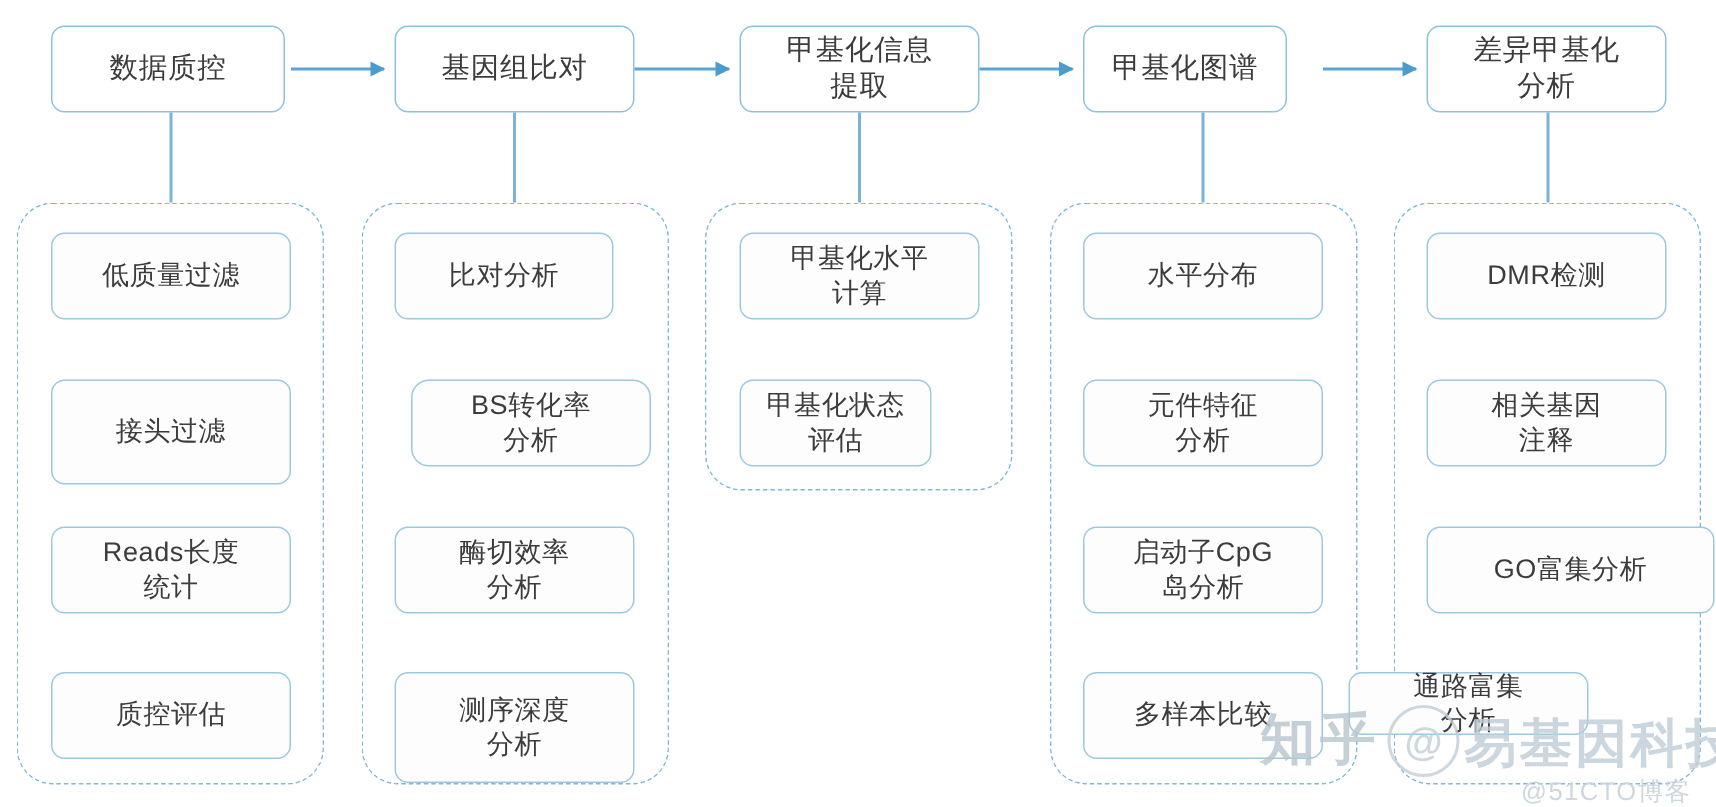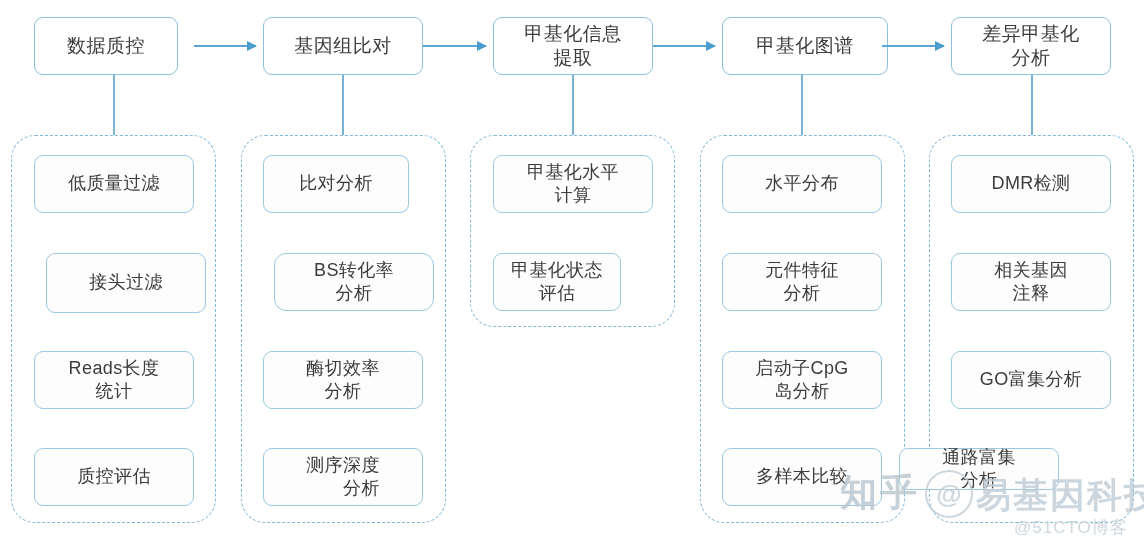--- a/index.html
+++ b/index.html
@@ -130,28 +130,28 @@
     display: flex;
     align-items: center;
     justify-content: center;
   }
 </style>
 </head>
 <body>
 
 <div id="canvas">
 
-  <div class="stage-box" style="left:34px;  top:17px; width:144px; height:58px;">数据质控</div>
+  <div class="stage-box" style="left:34px;  top:17px; width:156px; height:58px;">数据质控</div>
 
   <div class="stage-box" style="left:263px; top:17px; width:160px; height:58px;">基因组比对</div>
 
   <div class="stage-box" style="left:493px; top:17px; width:160px; height:58px;">甲基化信息
 提取</div>
 
-  <div class="stage-box" style="left:722px; top:17px; width:166px; height:58px;text-align:right;">甲基化图谱</div>
+  <div class="stage-box" style="left:722px; top:17px; width:136px; height:58px;text-align:right;">甲基化图谱</div>
 
   <div class="stage-box" style="left:951px; top:17px; width:160px; height:58px;">差异甲基化
 分析</div>
 
   <div class="h-arrow" style="left:194px; top:45px; width:62px;"></div>
   <div class="h-arrow" style="left:423px; top:45px; width:63px;"></div>
   <div class="h-arrow" style="left:653px; top:45px; width:62px;"></div>
   <div class="h-arrow" style="left:882px; top:45px; width:62px;"></div>
 
   <div class="v-line" style="left:113px; top:75px; height:60px;"></div>
@@ -160,49 +160,49 @@
   <div class="v-line" style="left:801px; top:75px; height:60px;"></div>
   <div class="v-line" style="left:1031px; top:75px; height:60px;"></div>
 
   <div class="group-box" style="left:11px;  top:135px; width:205px; height:388px;"></div>
   <div class="group-box" style="left:241px; top:135px; width:205px; height:388px;"></div>
   <div class="group-box" style="left:470px; top:135px; width:205px; height:192px;"></div>
   <div class="group-box" style="left:700px; top:135px; width:205px; height:388px;"></div>
   <div class="group-box" style="left:929px; top:135px; width:205px; height:388px;"></div>
 
   <div class="task-box" style="left:34px; top:155px; width:160px; height:58px;">低质量过滤</div>
-  <div class="task-box" style="left:46px; top:253px; width:160px; height:60px;">接头过滤</div>
+  <div class="task-box" style="left:34px; top:253px; width:160px; height:70px;">接头过滤</div>
   <div class="task-box" style="left:34px; top:351px; width:160px; height:58px;">Reads长度
 统计</div>
   <div class="task-box" style="left:34px; top:448px; width:160px; height:58px;">质控评估</div>
 
   <div class="task-box" style="left:263px; top:155px; width:146px; height:58px;">比对分析</div>
   <div class="task-box" style="left:274px; top:253px; width:160px; height:58px;border-radius:12px;">BS转化率
 分析</div>
   <div class="task-box" style="left:263px; top:351px; width:160px; height:58px;">酶切效率
 分析</div>
-  <div class="task-box" style="left:263px; top:448px; width:160px; height:58px;text-align:right;">测序深度
+  <div class="task-box" style="left:263px; top:448px; width:160px; height:74px;">测序深度
 分析</div>
 
   <div class="task-box" style="left:493px; top:155px; width:160px; height:58px;">甲基化水平
 计算</div>
   <div class="task-box" style="left:493px; top:253px; width:128px; height:58px;">甲基化状态
 评估</div>
 
   <div class="task-box" style="left:722px; top:155px; width:160px; height:58px;">水平分布</div>
   <div class="task-box" style="left:722px; top:253px; width:160px; height:58px;">元件特征
 分析</div>
   <div class="task-box" style="left:722px; top:351px; width:160px; height:58px;">启动子CpG
 岛分析</div>
   <div class="task-box" style="left:722px; top:448px; width:160px; height:58px;">多样本比较</div>
 
   <div class="task-box" style="left:951px; top:155px; width:160px; height:58px;">DMR检测</div>
   <div class="task-box" style="left:951px; top:253px; width:160px; height:58px;">相关基因
 注释</div>
-  <div class="task-box" style="left:951px; top:351px; width:160px; height:58px;">GO富集分析</div>
+  <div class="task-box" style="left:951px; top:351px; width:192px; height:58px;">GO富集分析</div>
   <div class="task-box" style="left:899px; top:448px; width:160px; height:42px;">通路富集
 分析</div>
 
   <div class="wm wm-zhihu" style="left:840px; top:468px;">知乎</div>
 
   <div class="wm-at" style="left:925px; top:470px;">@</div>
 
   <div class="wm wm-brand" style="left:976px; top:472px;">易基因科技</div>
 
   <div class="wm wm-cto" style="left:1000px; top:516px;margin-left:14px;">@51CTO博客</div>

